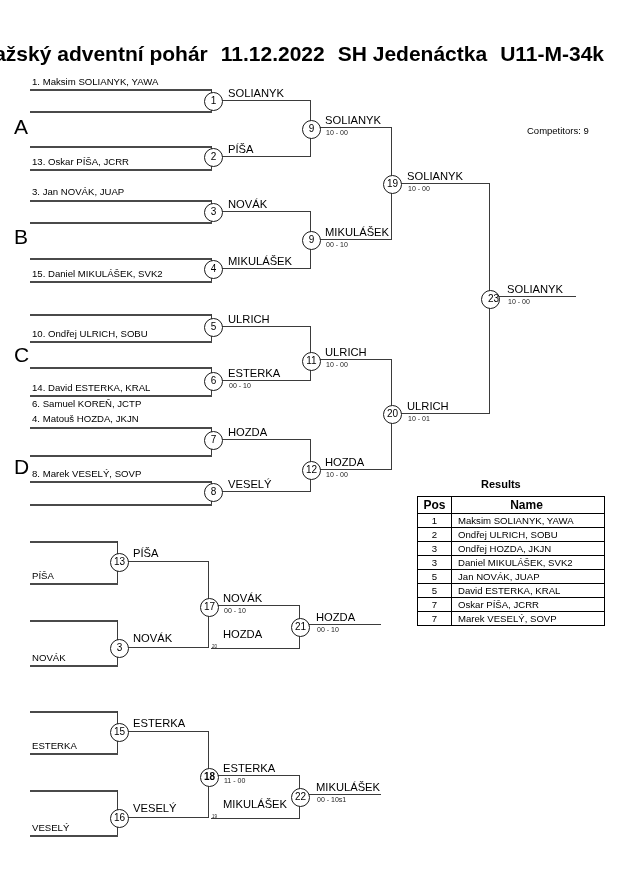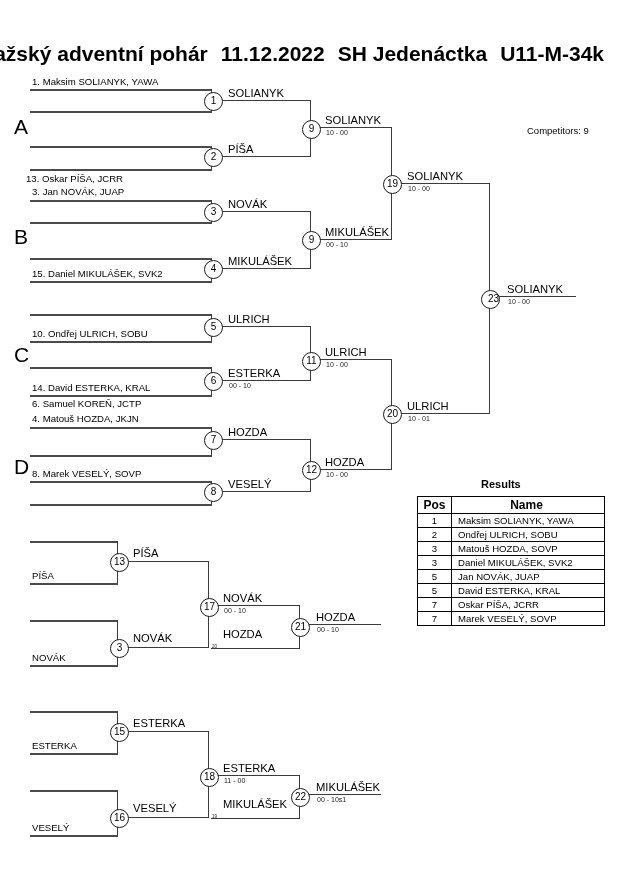--- a/index.html
+++ b/index.html
@@ -133,21 +133,21 @@
   <div class="grp" style="left:14px;top:456px;">D</div>
 
   <div class="ent" style="left:32px;top:76px;">1. Maksim SOLIANYK, YAWA</div>
   <div class="ln h2" style="left:30px;top:89px;width:182px;"></div>
   <div class="ln h2" style="left:30px;top:111px;width:182px;"></div>
   <div class="ln v" style="left:211px;top:89px;height:22px;"></div>
   <div class="node" style="left:204px;top:92px;">1</div>
   <div class="win" style="left:228px;top:87px;">SOLIANYK</div>
   <div class="ln h" style="left:221px;top:100px;width:90px;"></div>
 
-  <div class="ent" style="left:26px;top:156px;margin-top:17px;">13. Oskar PÍŠA, JCRR</div>
+  <div class="ent" style="left:32px;top:156px;">13. Oskar PÍŠA, JCRR</div>
   <div class="ln h2" style="left:30px;top:146px;width:182px;"></div>
   <div class="ln h2" style="left:30px;top:169px;width:182px;"></div>
   <div class="ln v" style="left:211px;top:146px;height:23px;"></div>
   <div class="node" style="left:204px;top:148px;">2</div>
   <div class="win" style="left:228px;top:143px;">PÍŠA</div>
   <div class="ln h" style="left:221px;top:156px;width:90px;"></div>
 
   <div class="ln v" style="left:310px;top:100px;height:56px;"></div>
   <div class="node" style="left:302px;top:120px;">9</div>
   <div class="win" style="left:325px;top:114px;">SOLIANYK</div>
@@ -282,21 +282,21 @@
 
   <div class="ln h2" style="left:30px;top:790px;width:88px;"></div>
   <div class="ent" style="left:32px;top:822px;">VESELÝ</div>
   <div class="ln h2" style="left:30px;top:835px;width:88px;"></div>
   <div class="ln v" style="left:117px;top:790px;height:45px;"></div>
   <div class="node" style="left:110px;top:809px;">16</div>
   <div class="win" style="left:133px;top:802px;">VESELÝ</div>
   <div class="ln h" style="left:127px;top:817px;width:82px;"></div>
 
   <div class="ln v" style="left:208px;top:731px;height:86px;"></div>
-  <div class="node" style="left:200px;top:768px;">18</div>
+  <div class="node" style="left:200px;top:768px;font-weight:bold;">18</div>
   <div class="win" style="left:223px;top:762px;">ESTERKA</div>
   <div class="sc" style="left:224px;top:777px;">11 - 00</div>
   <div class="ln h" style="left:217px;top:775px;width:83px;"></div>
 
   <div class="win" style="left:223px;top:798px;">MIKULÁŠEK</div>
   <div class="tiny" style="left:212px;top:814px;">19</div>
   <div class="ln h" style="left:211px;top:818px;width:89px;"></div>
 
   <div class="ln v" style="left:299px;top:775px;height:43px;"></div>
   <div class="node" style="left:291px;top:788px;">22</div>
@@ -316,21 +316,21 @@
       <tr>
         <td class="pos">1</td>
         <td class="nm">Maksim SOLIANYK, YAWA</td>
       </tr>
       <tr>
         <td class="pos">2</td>
         <td class="nm">Ondřej ULRICH, SOBU</td>
       </tr>
       <tr>
         <td class="pos">3</td>
-        <td class="nm">Matouš HOZDA, SOVP</td>
+        <td class="nm">Ondřej HOZDA, JKJN</td>
       </tr>
       <tr>
         <td class="pos">3</td>
         <td class="nm">Daniel MIKULÁŠEK, SVK2</td>
       </tr>
       <tr>
         <td class="pos">5</td>
         <td class="nm">Jan NOVÁK, JUAP</td>
       </tr>
       <tr>

